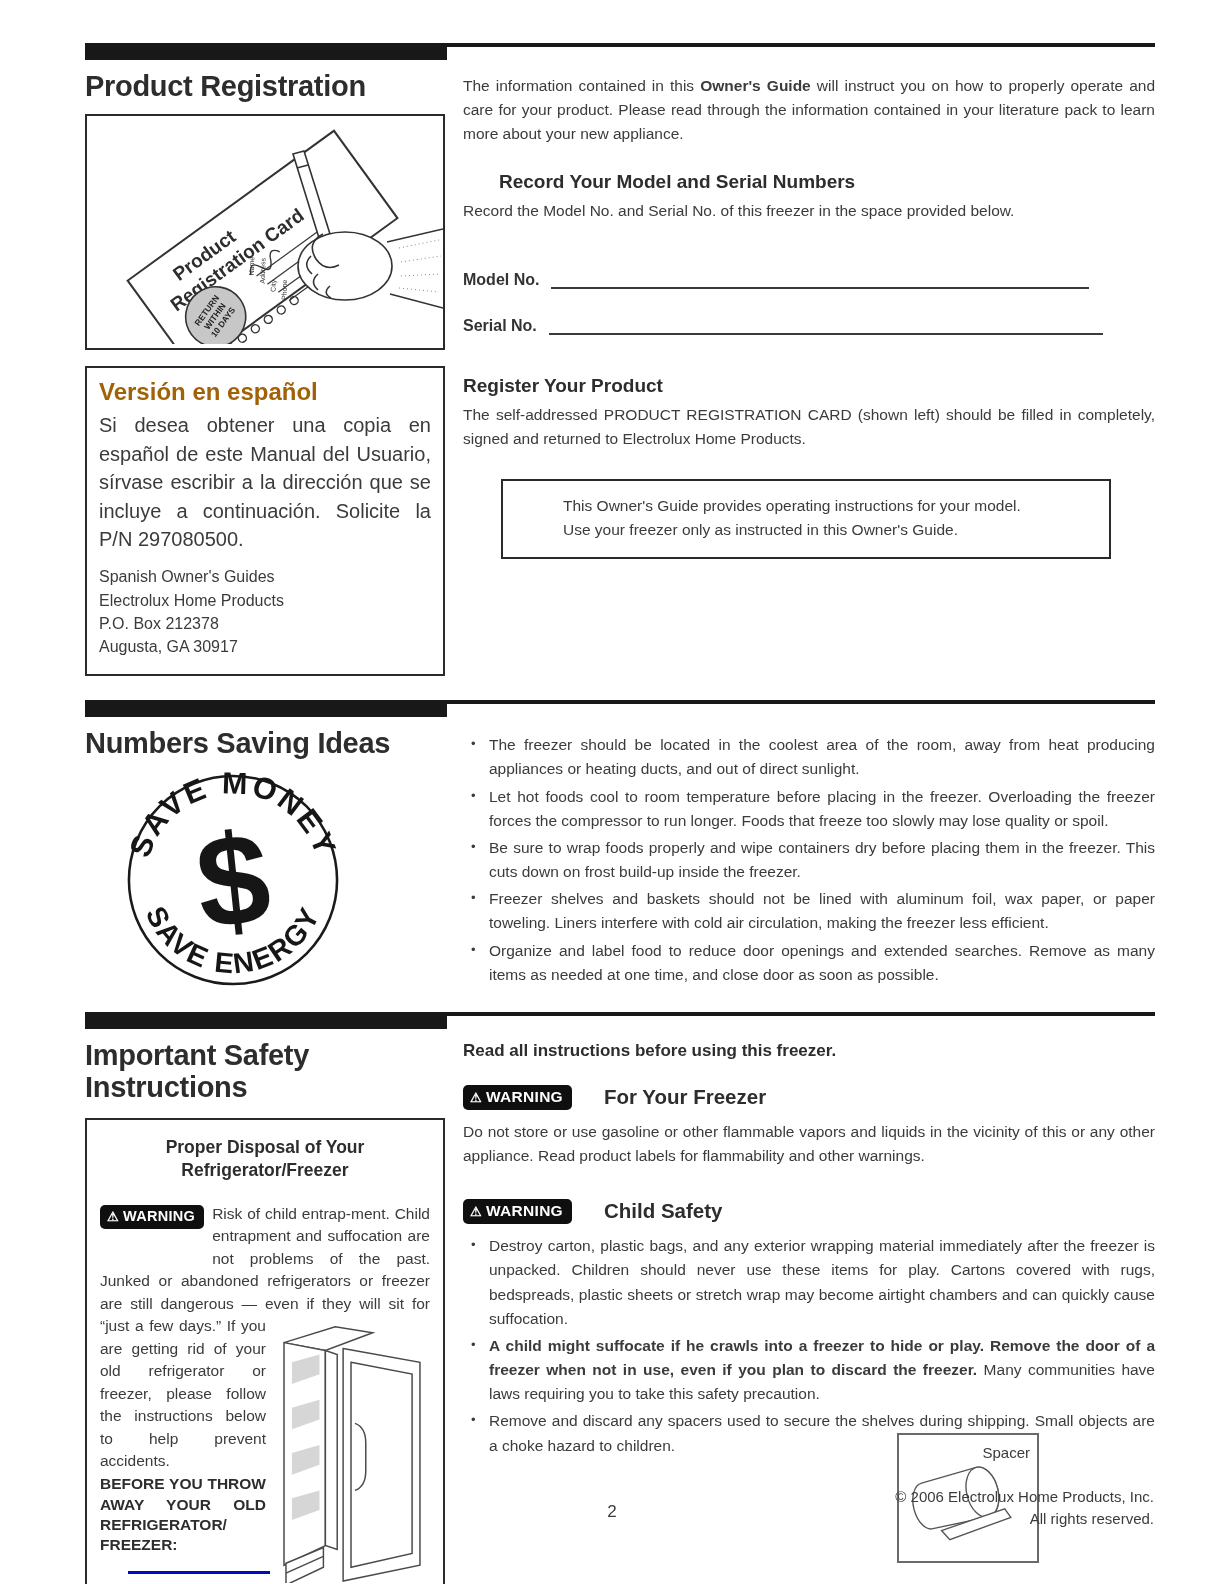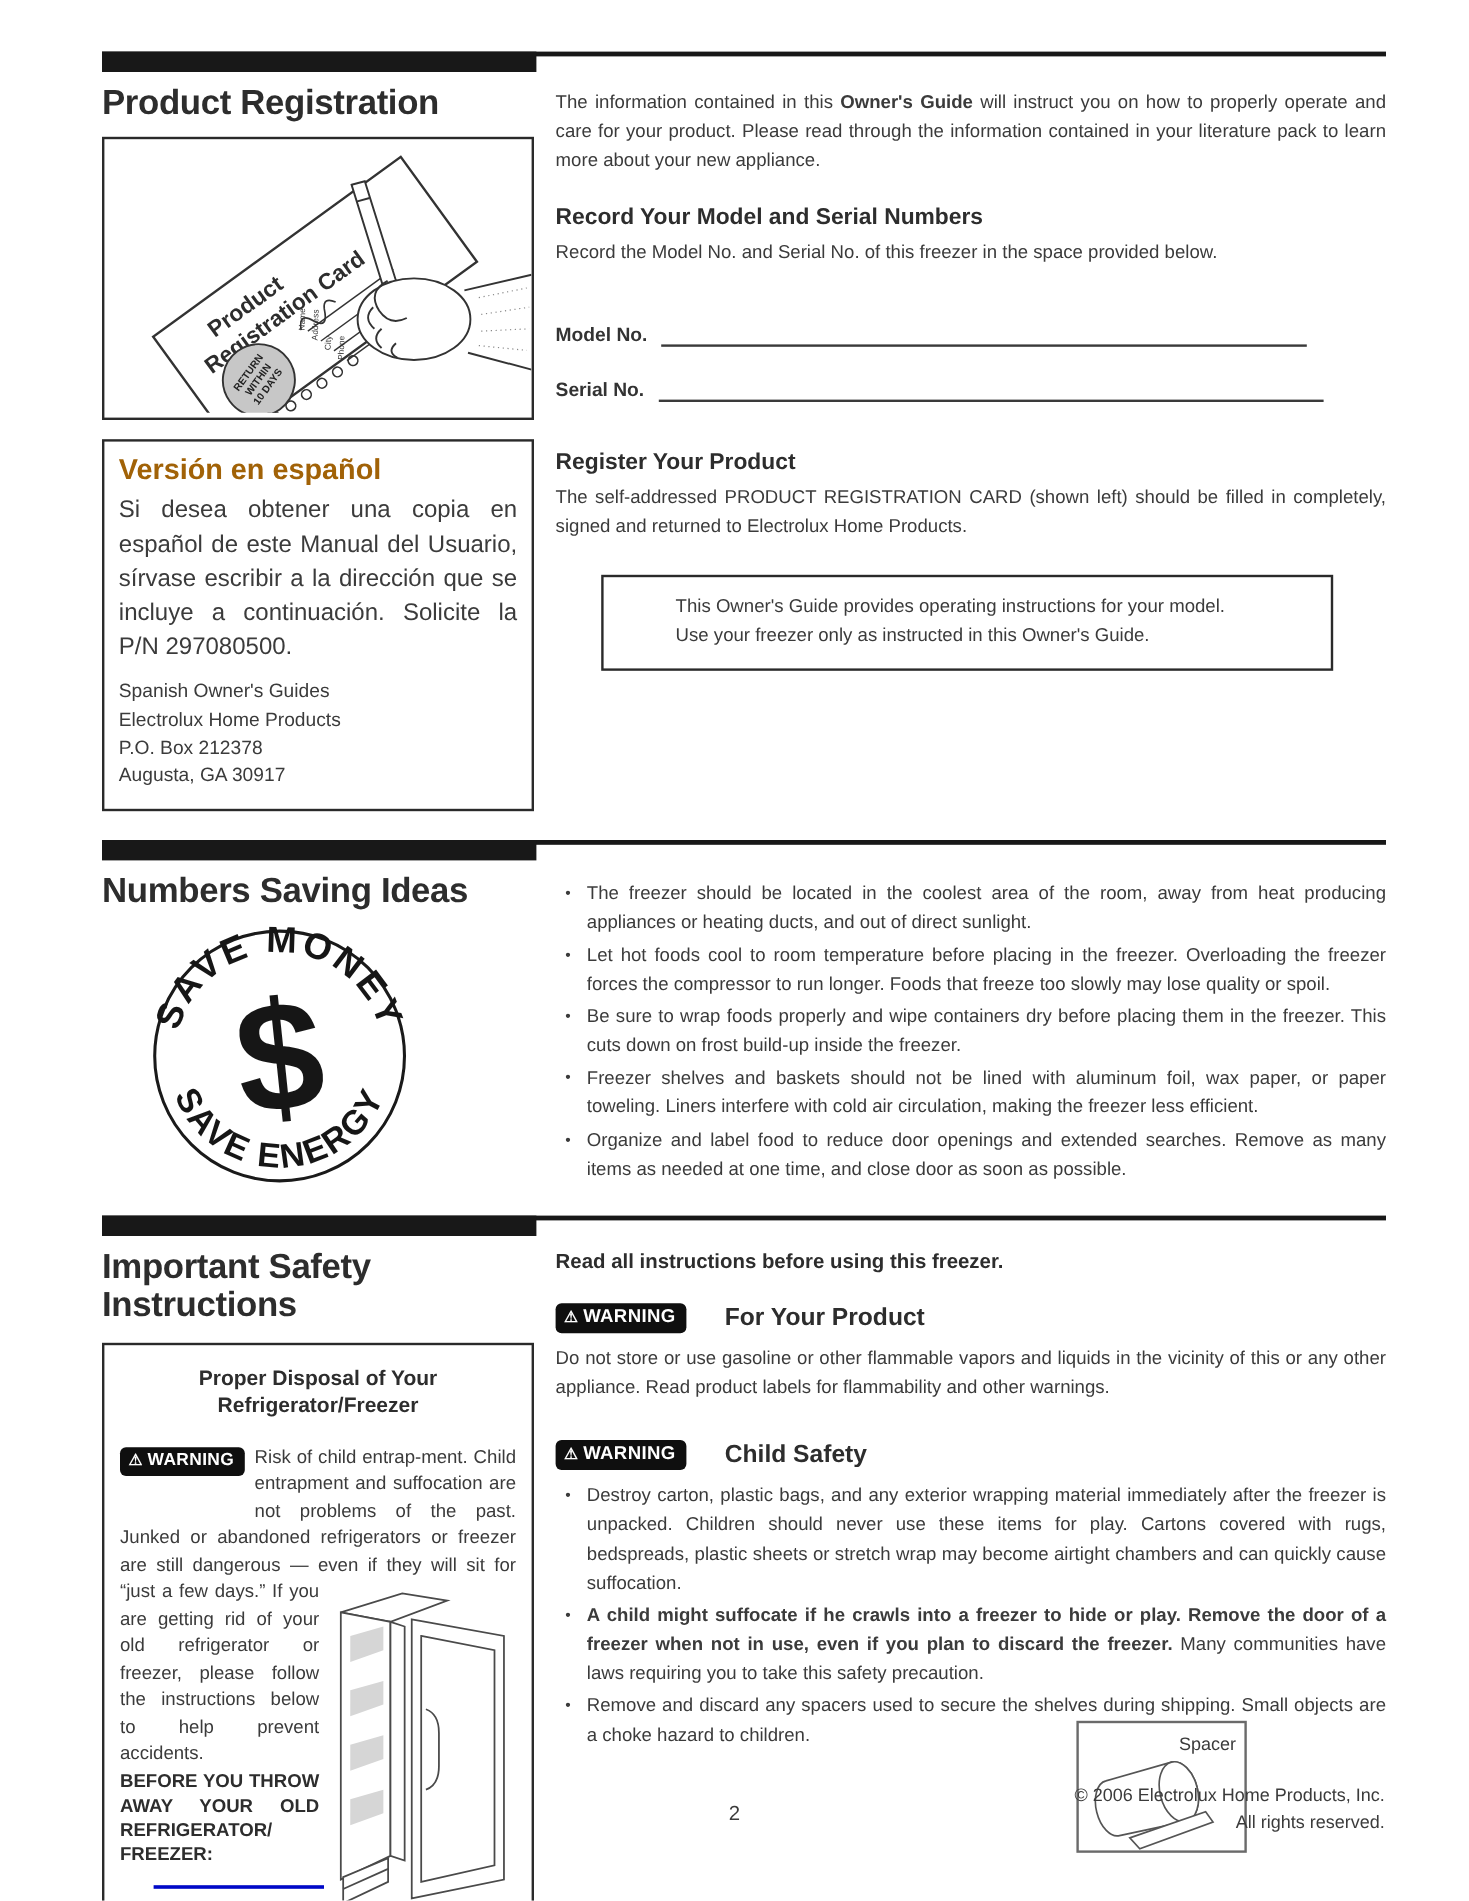--- a/index.html
+++ b/index.html
@@ -44,27 +44,27 @@
   .warnp .badge{float:left;margin:2px 8px 20px 0;}
   .freezer-float{float:right;width:158px;margin:2px 0 6px 6px;}
   .bold-head{font-weight:bold;color:#2d2d2d;line-height:1.3;margin-top:2px;font-size:15.5px;}
   .disposal ul{clear:both;list-style:none;margin:6px 0 0;padding:0;}
   .disposal li{position:relative;padding-left:15px;line-height:1.42;}
   .disposal li::before{content:"•";position:absolute;left:2px;top:0;font-size:12px;}
   
   .read-all{font-size:17px;font-weight:bold;color:#2d2d2d;margin-top:10px;}
   .warn-row{display:flex;align-items:center;gap:32px;margin:24px 0 10px;}
   .warn-row .heading{font-size:20.5px;font-weight:bold;color:#2d2d2d;}
-  .spacer-box{border:2px solid #6a6a6a;width:142px;height:110px;margin:-28px 116px 0 auto;position:relative;box-sizing:border-box;}
+  .spacer-box{border:2px solid #6a6a6a;width:142px;height:130px;margin:-28px 116px 0 auto;position:relative;box-sizing:border-box;}
   .spacer-box .label{position:absolute;top:9px;right:7px;font-size:15px;color:#3b3b3b;}
   
   .copyright{position:absolute;right:70px;top:1486px;font-size:15px;line-height:1.45;text-align:right;}
   .pageno{position:absolute;left:0;right:0;top:1502px;text-align:center;font-size:17px;}
   .blue-line{position:absolute;left:128px;top:1571px;width:142px;height:3px;background:#0009c8;}
-  .mt6{margin-top:6px;} .mt24{margin-top:24px;} .mt40{margin-top:40px;}
+  .mt6{margin-top:6px;} .mt24{margin-top:24px;margin-left:36px;} .mt40{margin-top:40px;}
   svg text{font-family:"Liberation Sans",sans-serif;}
 </style>
 </head>
 <body>
 
 <div class="page">
 
   <section>
     <div class="divider">
       <div class="thin"></div>
@@ -251,21 +251,21 @@
             <li>Leave shelves in place so children may not easily climb inside.</li>
           </ul>
         </div>
       </div>
 
       <div class="col-r" style="padding-top:2px;">
         <div class="read-all">Read all instructions before using this freezer.</div>
 
         <div class="warn-row">
           <span class="badge" style="font-size:15.5px;"><span class="tri">⚠</span><span>WARNING</span></span>
-          <span class="heading">For Your Product</span>
+          <span class="heading">For Your Freezer</span>
         </div>
         <p class="body just">Do not store or use gasoline or other flammable vapors and liquids in the vicinity of this or any other appliance. Read product labels for flammability and other warnings.</p>
 
         <div class="warn-row" style="margin-top:30px;">
           <span class="badge" style="font-size:15.5px;"><span class="tri">⚠</span><span>WARNING</span></span>
           <span class="heading">Child Safety</span>
         </div>
         <ul class="dots">
           <li>Destroy carton, plastic bags, and any exterior wrapping material immediately after the freezer is unpacked. Children should never use these items for play. Cartons covered with rugs, bedspreads, plastic sheets or stretch wrap may become airtight chambers and can quickly cause suffocation.</li>
           <li><span class="b">A child might suffocate if he crawls into a freezer to hide or play. Remove the door of a freezer when not in use, even if you plan to discard the freezer.</span><span>  Many communities have laws requiring you to take this safety precaution.</span></li>

